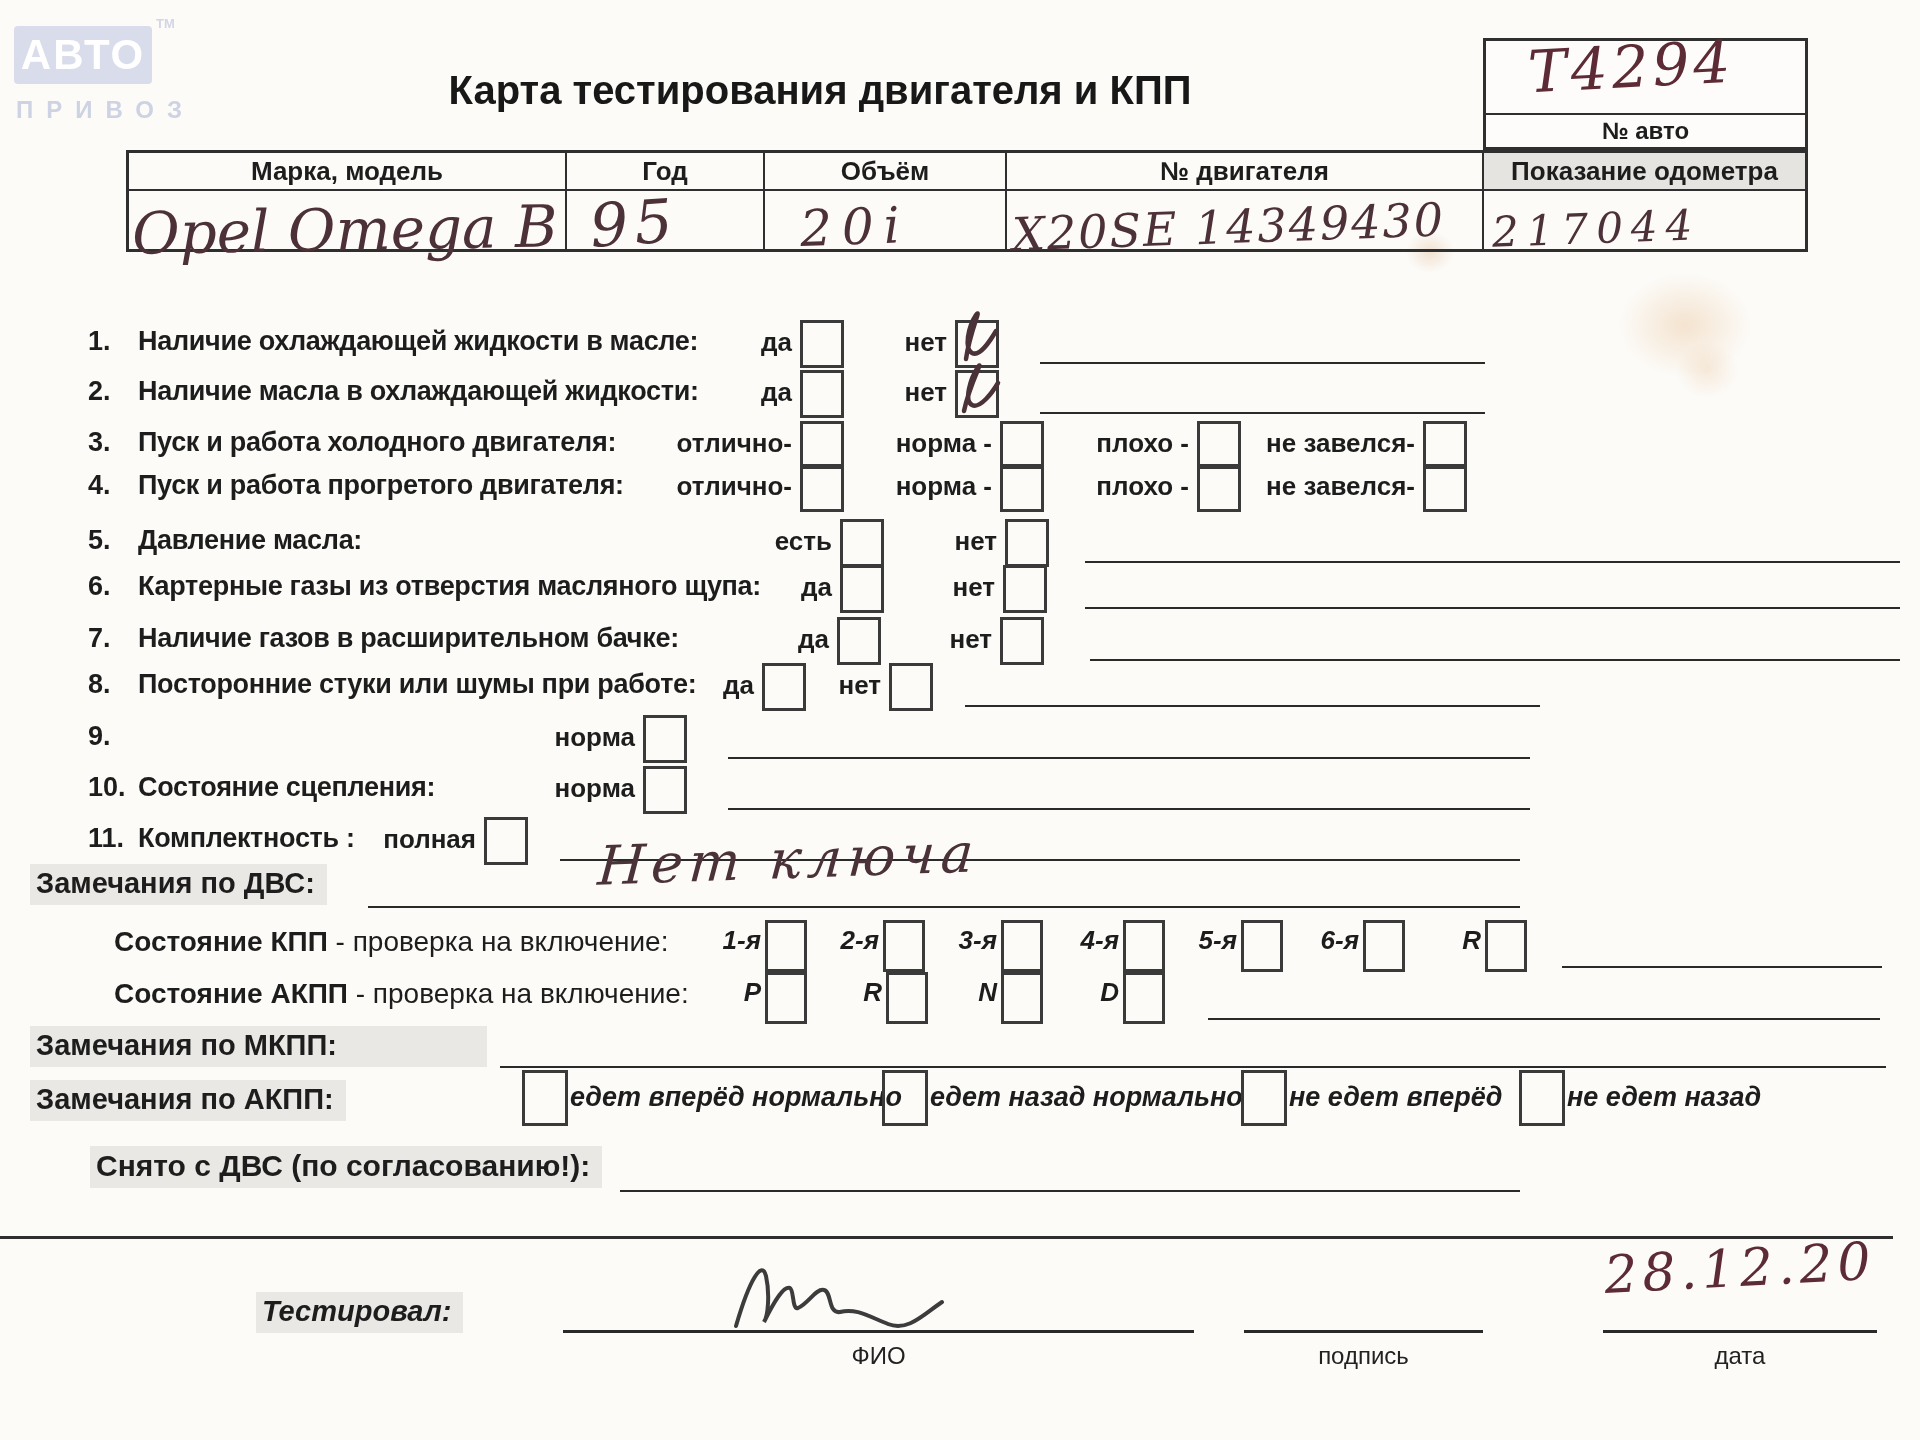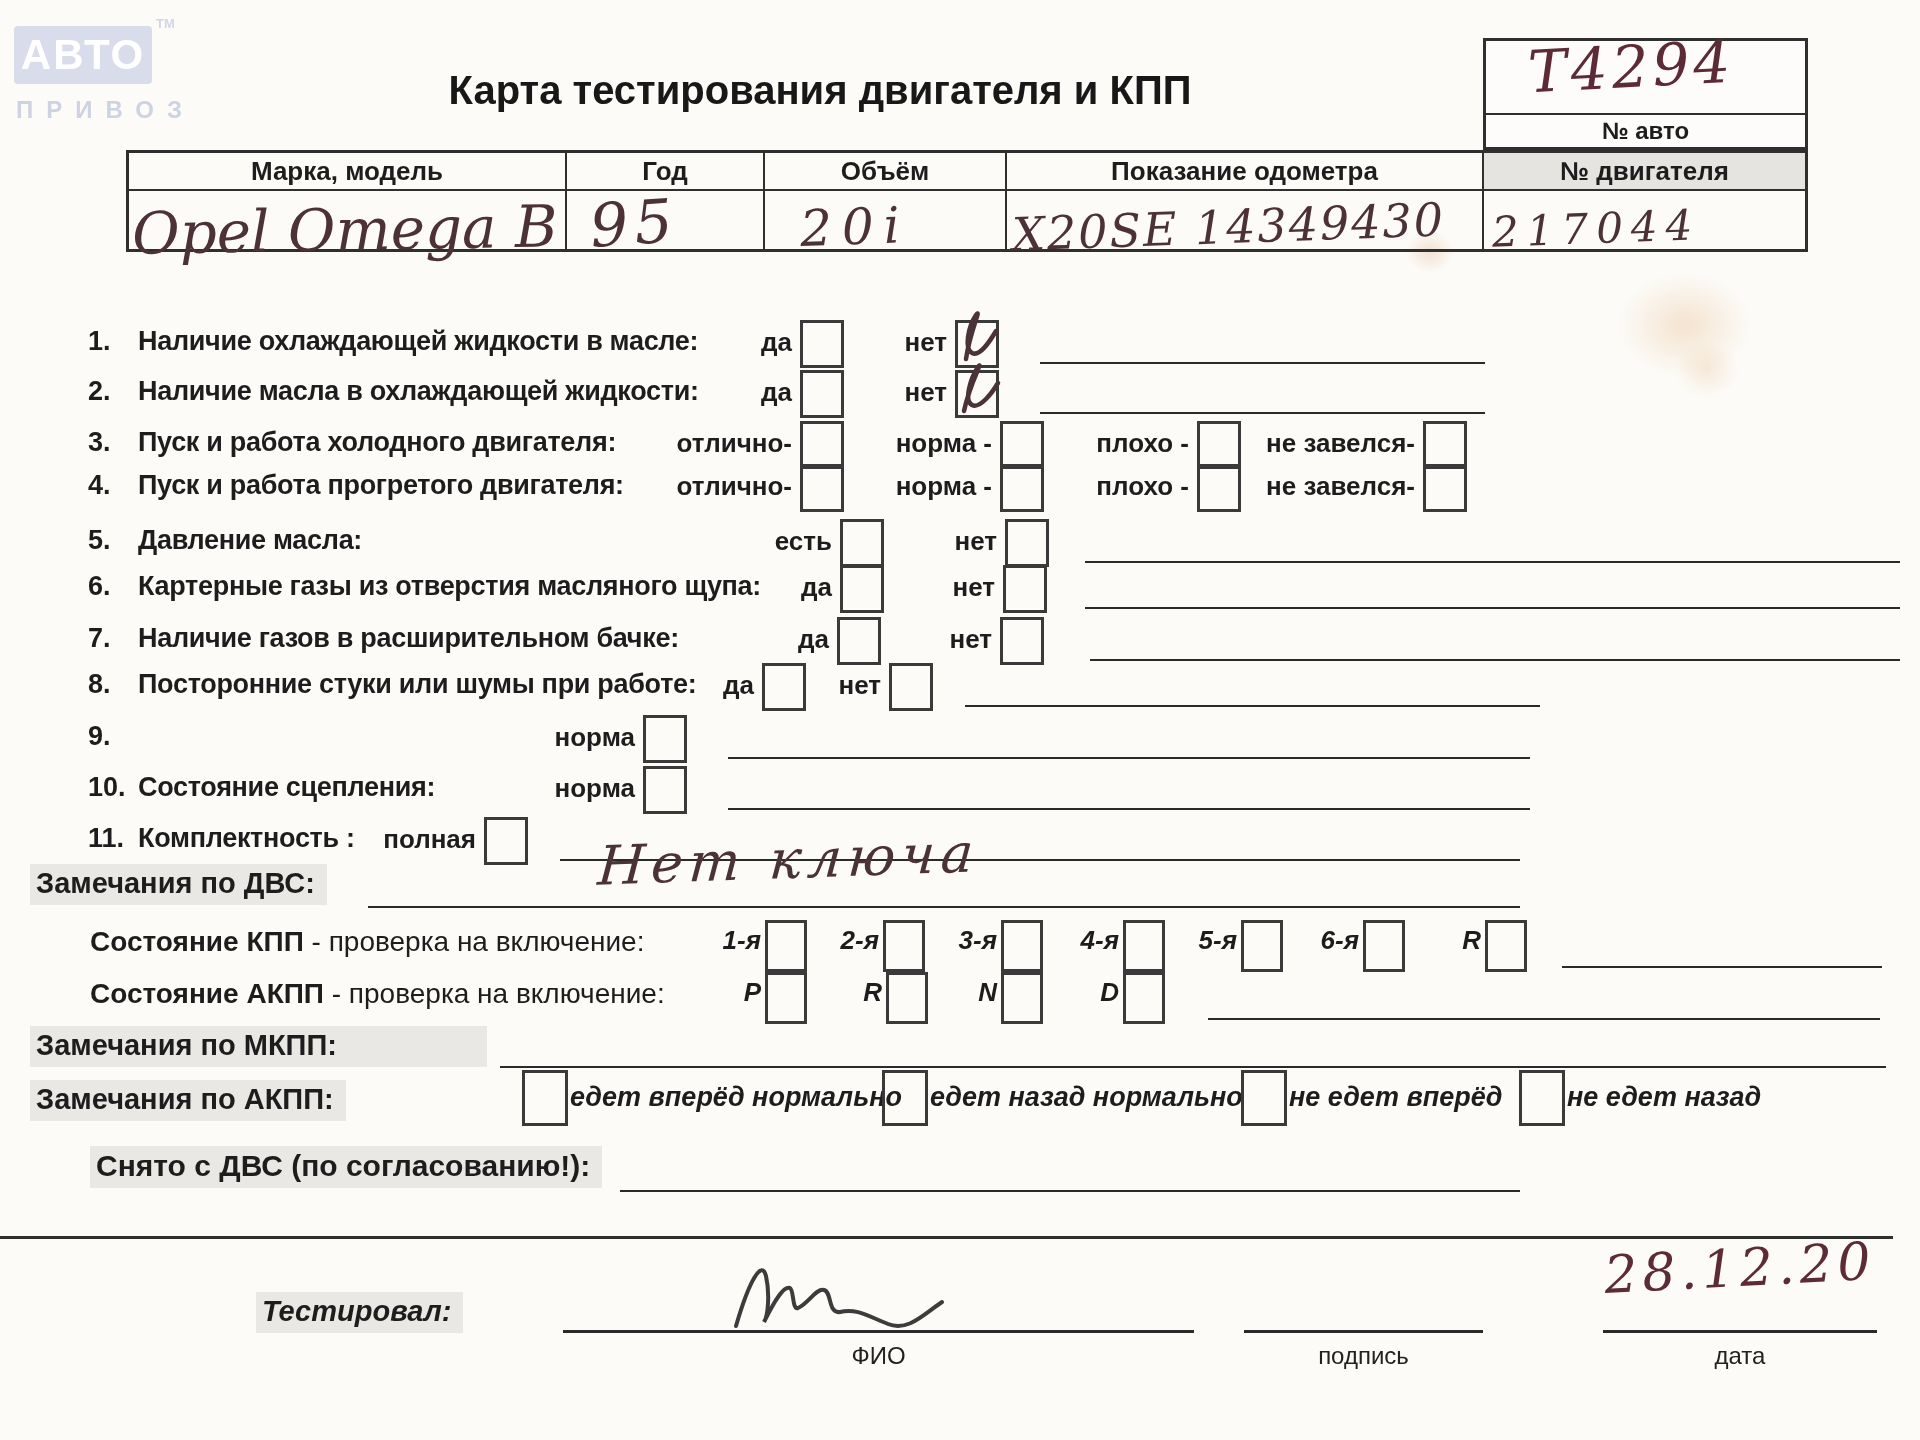--- a/index.html
+++ b/index.html
@@ -35,21 +35,21 @@
   .optlabel{position:absolute;top:9px;width:150px;text-align:right;font-weight:700;font-size:26px;}
   .cbox{position:absolute;top:2px;width:38px;height:42px;border:3px solid #3a3a3a;background:transparent;}
   .cbox.tall{width:36px;height:46px;}
   .cbox.big{width:40px;height:50px;top:-2px;}
   .wline{position:absolute;top:0;height:44px;border-bottom:2px solid #2a2a2a;}
   .check-svg{position:absolute;left:-2px;top:-22px;overflow:visible;}
   
   .shade{background:#eae8e5;padding:3px 12px 5px 6px;}
   .seclabel{position:absolute;font-weight:700;font-size:29px;}
   .mixlabel{position:absolute;font-size:28px;}
-  .mixlabel b{font-weight:700;}
+  .mixlabel b{font-weight:700;margin-left:24px;}
   .kpplab{position:absolute;top:7px;width:64px;text-align:right;font-style:italic;font-weight:700;font-size:26px;}
   .aklab{position:absolute;top:10px;font-style:italic;font-weight:700;font-size:27px;white-space:nowrap;}
   
   .bigrule{position:absolute;left:0;top:1236px;width:1893px;height:3px;background:#2f2f2f;}
   .f-line{position:absolute;top:1328px;border-bottom:3px solid #2a2a2a;height:2px;}
   .f-cap{position:absolute;top:1342px;text-align:center;font-size:24px;color:#222;}
   .tested{position:absolute;left:256px;top:1292px;font-weight:700;font-style:italic;font-size:29px;}
   .date-hand{position:absolute;left:1604px;top:1238px;font-size:52px;color:#5d2b35;transform:rotate(-3deg);letter-spacing:5px;white-space:nowrap;}
   .dvs-hand{position:absolute;left:598px;top:828px;font-size:54px;transform:rotate(-2deg) skewX(-6deg);letter-spacing:6px;white-space:nowrap;color:#4a3238;}
   
@@ -80,22 +80,22 @@
     <span class="hand auto-hand">Т4294</span>
   </div>
   <div class="labcell">№ авто</div>
 </div>
 
 <div class="veh-table">
   <div class="veh-head">
     <div class="hcell">Марка, модель</div>
     <div class="hcell">Год</div>
     <div class="hcell">Объём</div>
+    <div class="hcell">№ двигателя</div>
     <div class="hcell">Показание одометра</div>
-    <div class="hcell">№ двигателя</div>
   </div>
   <div class="veh-data">
     <div class="dcell"></div>
     <div class="dcell"></div>
     <div class="dcell"></div>
     <div class="dcell"></div>
     <div class="dcell"></div>
   </div>
 </div>
 

